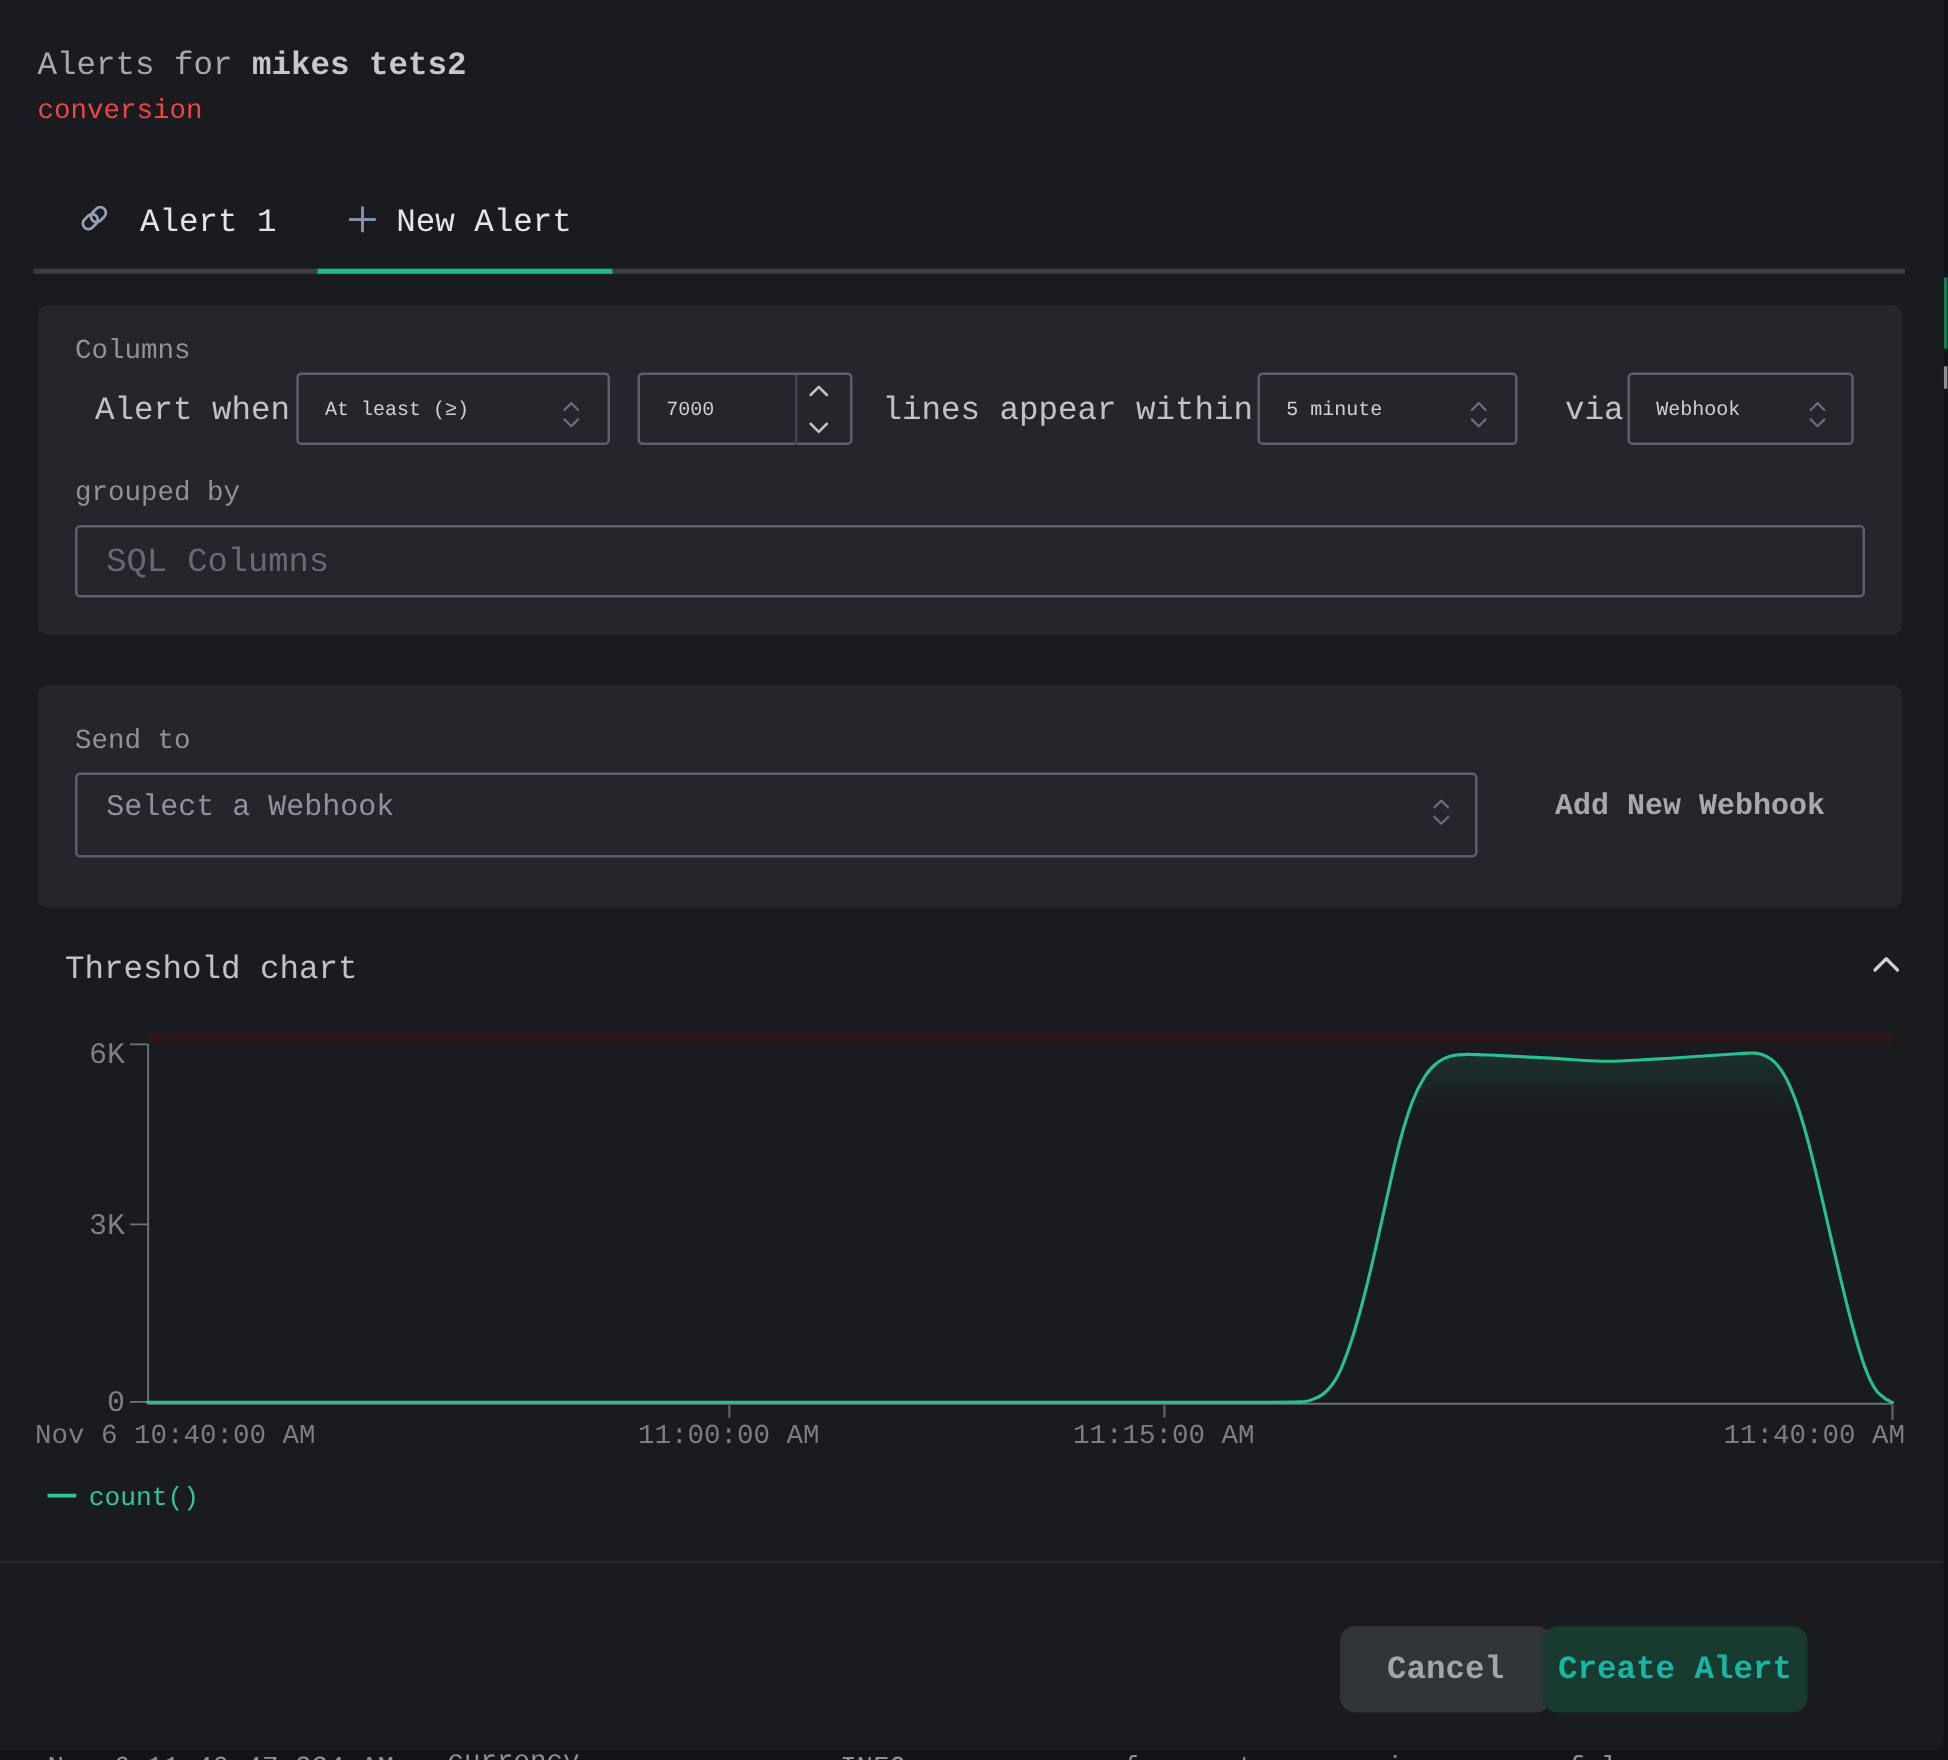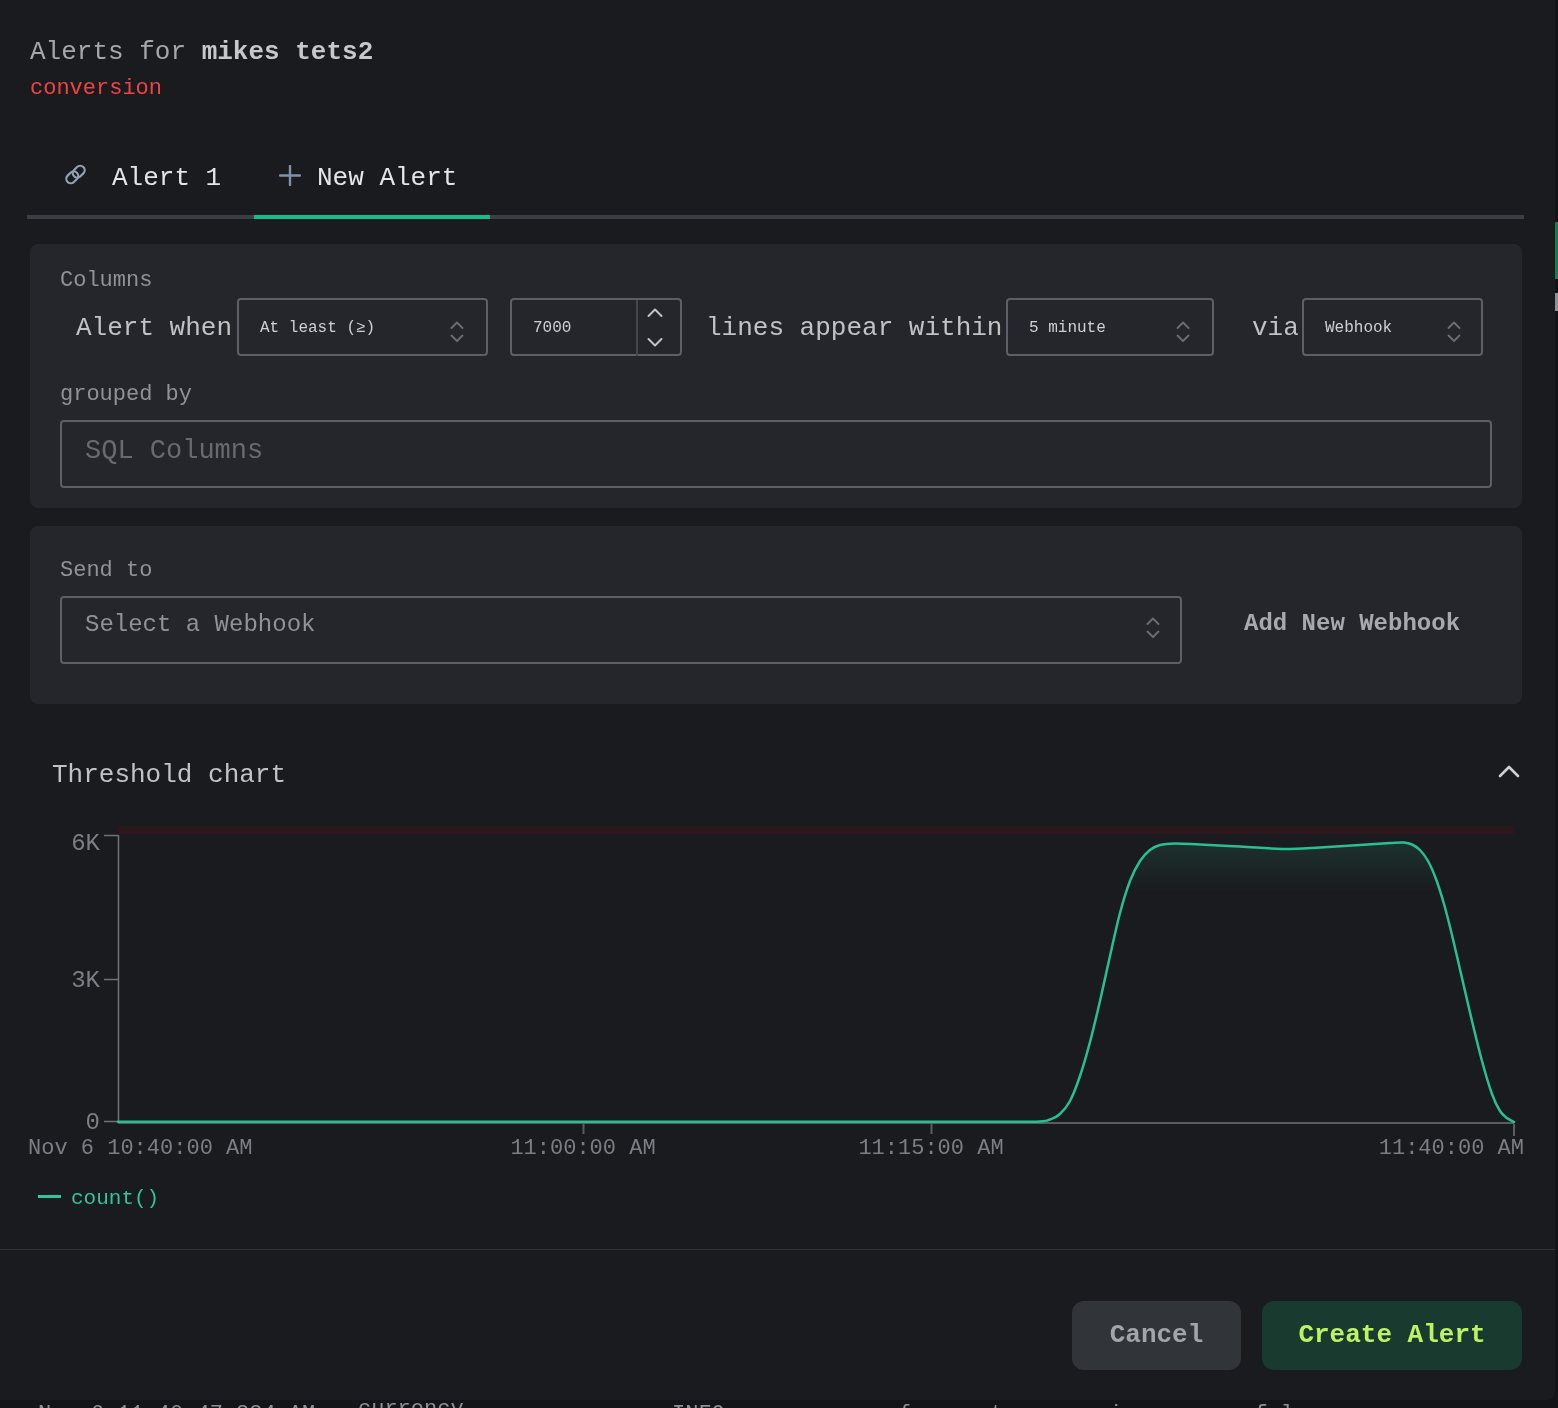--- a/index.html
+++ b/index.html
@@ -79,26 +79,26 @@
       </div>
       <div class="abs rowtxt" style="left:1206px;">via</div>
       <div class="abs sel" style="left:1272px; width:181px;">
         <span class="st">Webhook</span>
         <svg class="abs" style="right:20px; top:21px;" width="14" height="22" viewBox="0 0 14 22" fill="none" stroke="#6a6e76" stroke-width="1.8" stroke-linecap="round" stroke-linejoin="round">
           <path d="M1.5 7 L7 1.5 L12.5 7"></path>
           <path d="M1.5 14.5 L7 20 L12.5 14.5"></path>
         </svg>
       </div>
       <div class="abs lbl" style="left:30px; top:138px;">grouped by</div>
-      <div class="abs" style="left:30px; top:176px; width:1432px; height:68px; border:2px solid #5b5f67; border-radius:4px;">
+      <div class="abs" style="left:30px; top:176px; width:1432px; height:58px; border:2px solid #5b5f67; border-radius:4px;">
         <span class="abs" style="left:23px; top:14px; font-size:27px; line-height:30px; color:#676a71;">SQL Columns</span>
       </div>
     </div>
 
-    <div class="abs panel" style="top:526px; height:178px;text-align:center;">
+    <div class="abs panel" style="top:548px; height:178px;text-align:center;">
       <div class="abs lbl" style="left:30px; top:32px;">Send to</div>
       <div class="abs" style="left:30px; top:70px; width:1122px; height:68px; border:2px solid #5b5f67; border-radius:4px;">
         <span class="abs" style="left:23px; top:13px; font-size:24px; line-height:28px; color:#8f9298;">Select a Webhook</span>
         <svg class="abs" style="right:20px; top:19px;" width="14" height="22" viewBox="0 0 14 22" fill="none" stroke="#6a6e76" stroke-width="1.8" stroke-linecap="round" stroke-linejoin="round">
           <path d="M1.5 7 L7 1.5 L12.5 7"></path>
           <path d="M1.5 14.5 L7 20 L12.5 14.5"></path>
         </svg>
       </div>
       <div class="abs" style="left:1214px; top:84px; font-size:24px; font-weight:bold; color:#a6a9ae; line-height:28px;">Add New Webhook</div>
     </div>
@@ -126,14 +126,14 @@
       <text x="28" y="1154" font-size="22" fill="#7b7e83">Nov 6 10:40:00 AM</text>
       <text x="583" y="1154" font-size="22" fill="#7b7e83" text-anchor="middle">11:00:00 AM</text>
       <text x="931" y="1154" font-size="22" fill="#7b7e83" text-anchor="middle">11:15:00 AM</text>
       <text x="1524" y="1154" font-size="22" fill="#7b7e83" text-anchor="end">11:40:00 AM</text>
       <path d="M38 1196.5 H61" stroke="#30c59a" stroke-width="3"></path>
       <text x="71" y="1204" font-size="21" fill="#30c59a">count()</text>
     </svg>
 
     <div class="abs" style="left:0; top:1249px; width:1555px; height:1px; background:#2e3035;"></div>
     <div class="abs btn" style="left:1072px; width:169px; background:#313439; color:#a2a5aa;">Cancel</div>
-    <div class="abs btn" style="left:1262px; width:260px; background:#193b2f; color:#bef264;">Create Alert</div>
+    <div class="abs btn" style="left:1234px; width:212px; background:#193b2f; color:#14b8a6;">Create Alert</div>
   </div>
 
 </body></html>

